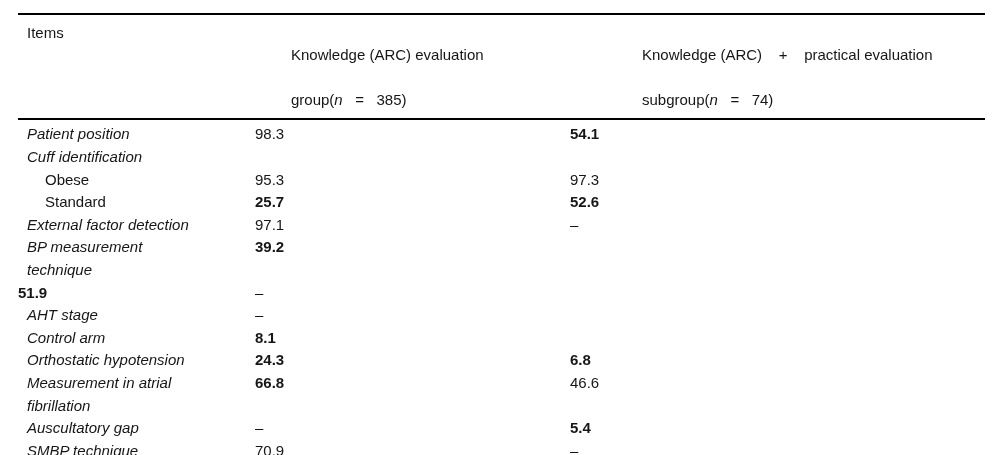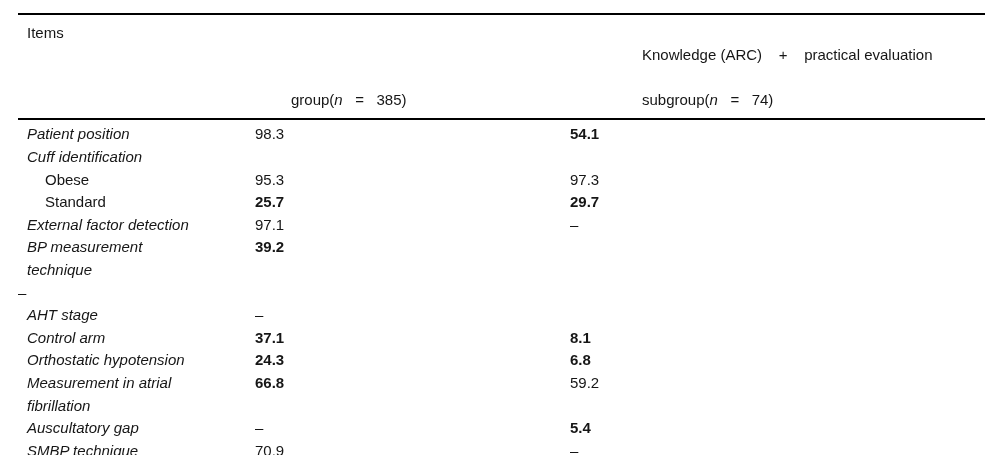--- a/index.html
+++ b/index.html
@@ -42,21 +42,21 @@
 </style>
 </head>
 <body>
 
 <div class="table-wrap">
   <div class="rule rule-top"></div>
 
   <div class="grid-row header-row">
     <div class="cell label-cell">Items</div>
     <div class="cell">
-      <br>
+      <span>Knowledge (ARC) evaluation</span><br>
       <span>group(</span><span class="it">n</span><span>&nbsp;&nbsp;&nbsp;=&nbsp;&nbsp;&nbsp;385)</span>
     </div>
     <div class="cell">
       <span>Knowledge (ARC)&nbsp;&nbsp;&nbsp;&nbsp;+&nbsp;&nbsp;&nbsp;&nbsp;practical evaluation</span><br>
       <span>subgroup(</span><span class="it">n</span><span>&nbsp;&nbsp;&nbsp;=&nbsp;&nbsp;&nbsp;74)</span>
     </div>
   </div>
 
   <div class="rule rule-mid"></div>
 
@@ -72,54 +72,54 @@
         <div class="cell"></div>
       </div>
       <div class="grid-row">
         <div class="cell label-cell indent">Obese</div>
         <div class="cell">95.3</div>
         <div class="cell">97.3</div>
       </div>
       <div class="grid-row">
         <div class="cell label-cell indent">Standard</div>
         <div class="cell bold">25.7</div>
-        <div class="cell bold">29.7</div>
+        <div class="cell bold">52.6</div>
       </div>
       <div class="grid-row">
         <div class="cell label-cell it">External factor detection</div>
         <div class="cell">97.1</div>
         <div class="cell">–</div>
       </div>
       <div class="grid-row">
         <div class="cell label-cell it">BP measurement
 technique</div>
         <div class="cell bold">39.2</div>
       </div>
       <div class="grid-row">
+        <div class="cell bold">51.9</div>
         <div class="cell">–</div>
       </div>
       <div class="grid-row">
         <div class="cell label-cell it">AHT stage</div>
         <div class="cell">–</div>
       </div>
       <div class="grid-row">
         <div class="cell label-cell it">Control arm</div>
-        <div class="cell bold">37.1</div>
         <div class="cell bold">8.1</div>
       </div>
       <div class="grid-row">
         <div class="cell label-cell it">Orthostatic hypotension</div>
         <div class="cell bold">24.3</div>
         <div class="cell bold">6.8</div>
       </div>
       <div class="grid-row">
         <div class="cell label-cell it">Measurement in atrial
 fibrillation</div>
         <div class="cell bold">66.8</div>
-        <div class="cell">59.2</div>
+        <div class="cell">46.6</div>
       </div>
       <div class="grid-row">
         <div class="cell label-cell it">Auscultatory gap</div>
         <div class="cell">–</div>
         <div class="cell bold">5.4</div>
       </div>
       <div class="grid-row">
         <div class="cell label-cell it">SMBP technique</div>
         <div class="cell">70.9</div>
         <div class="cell">–</div>

